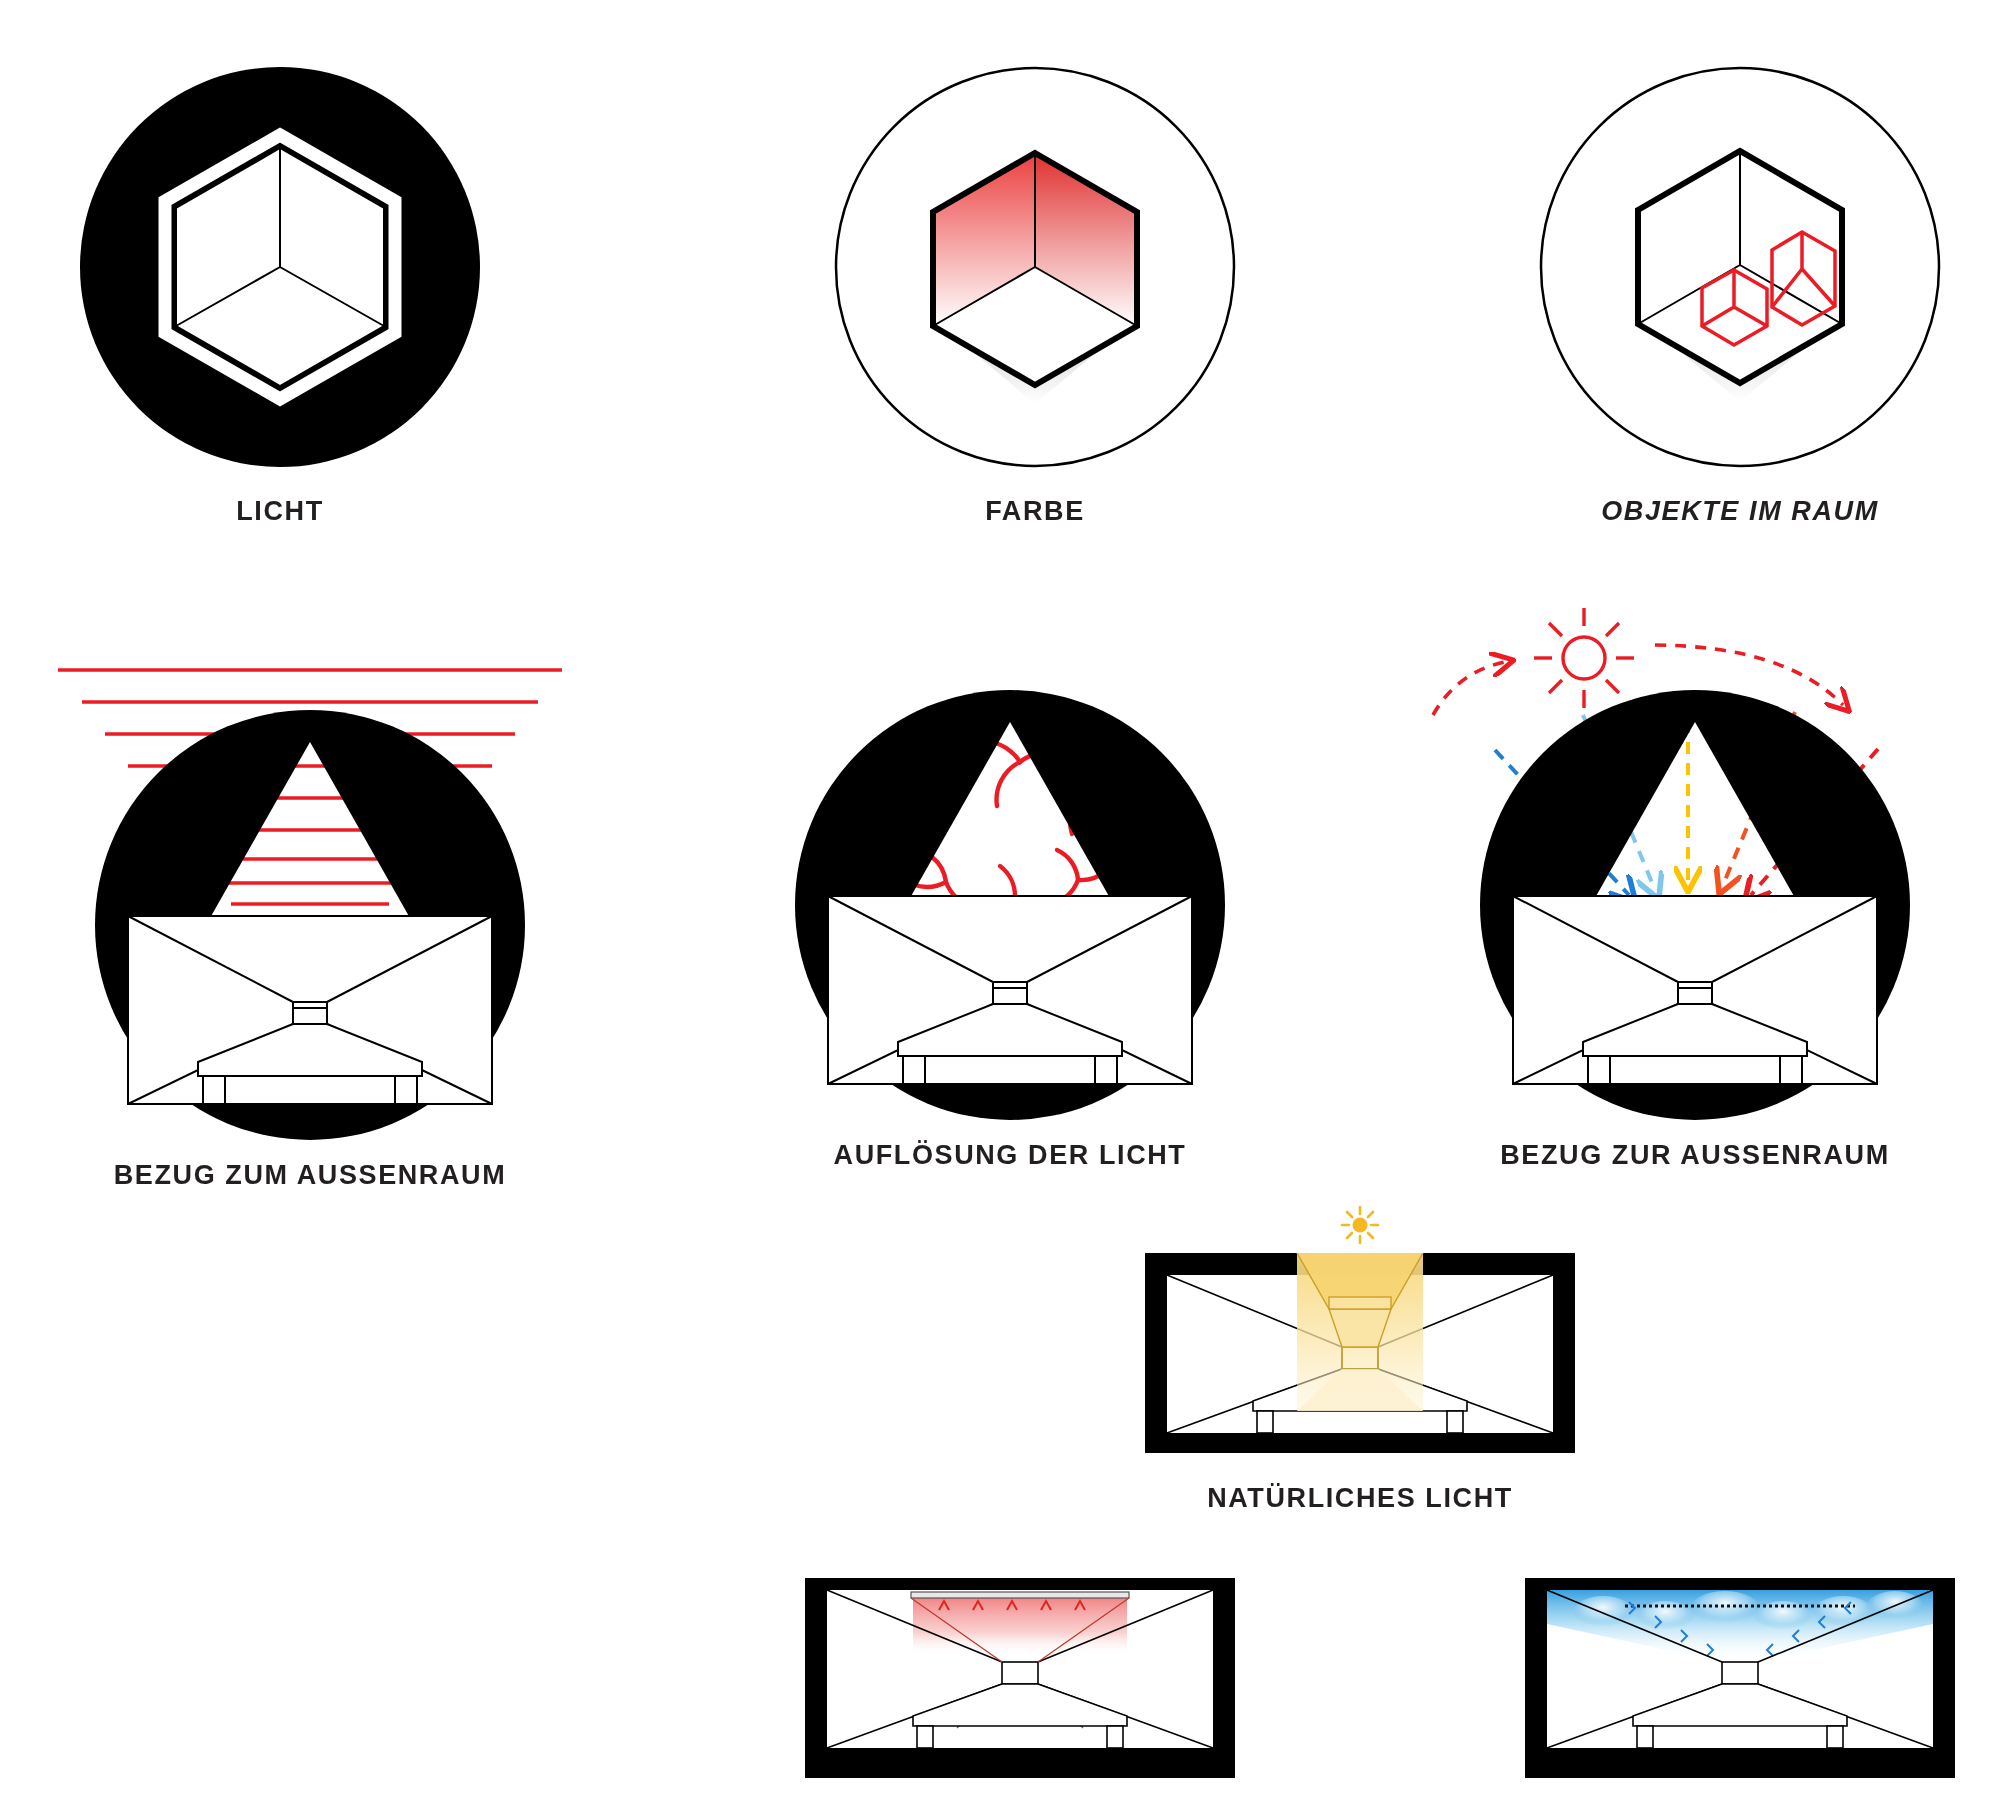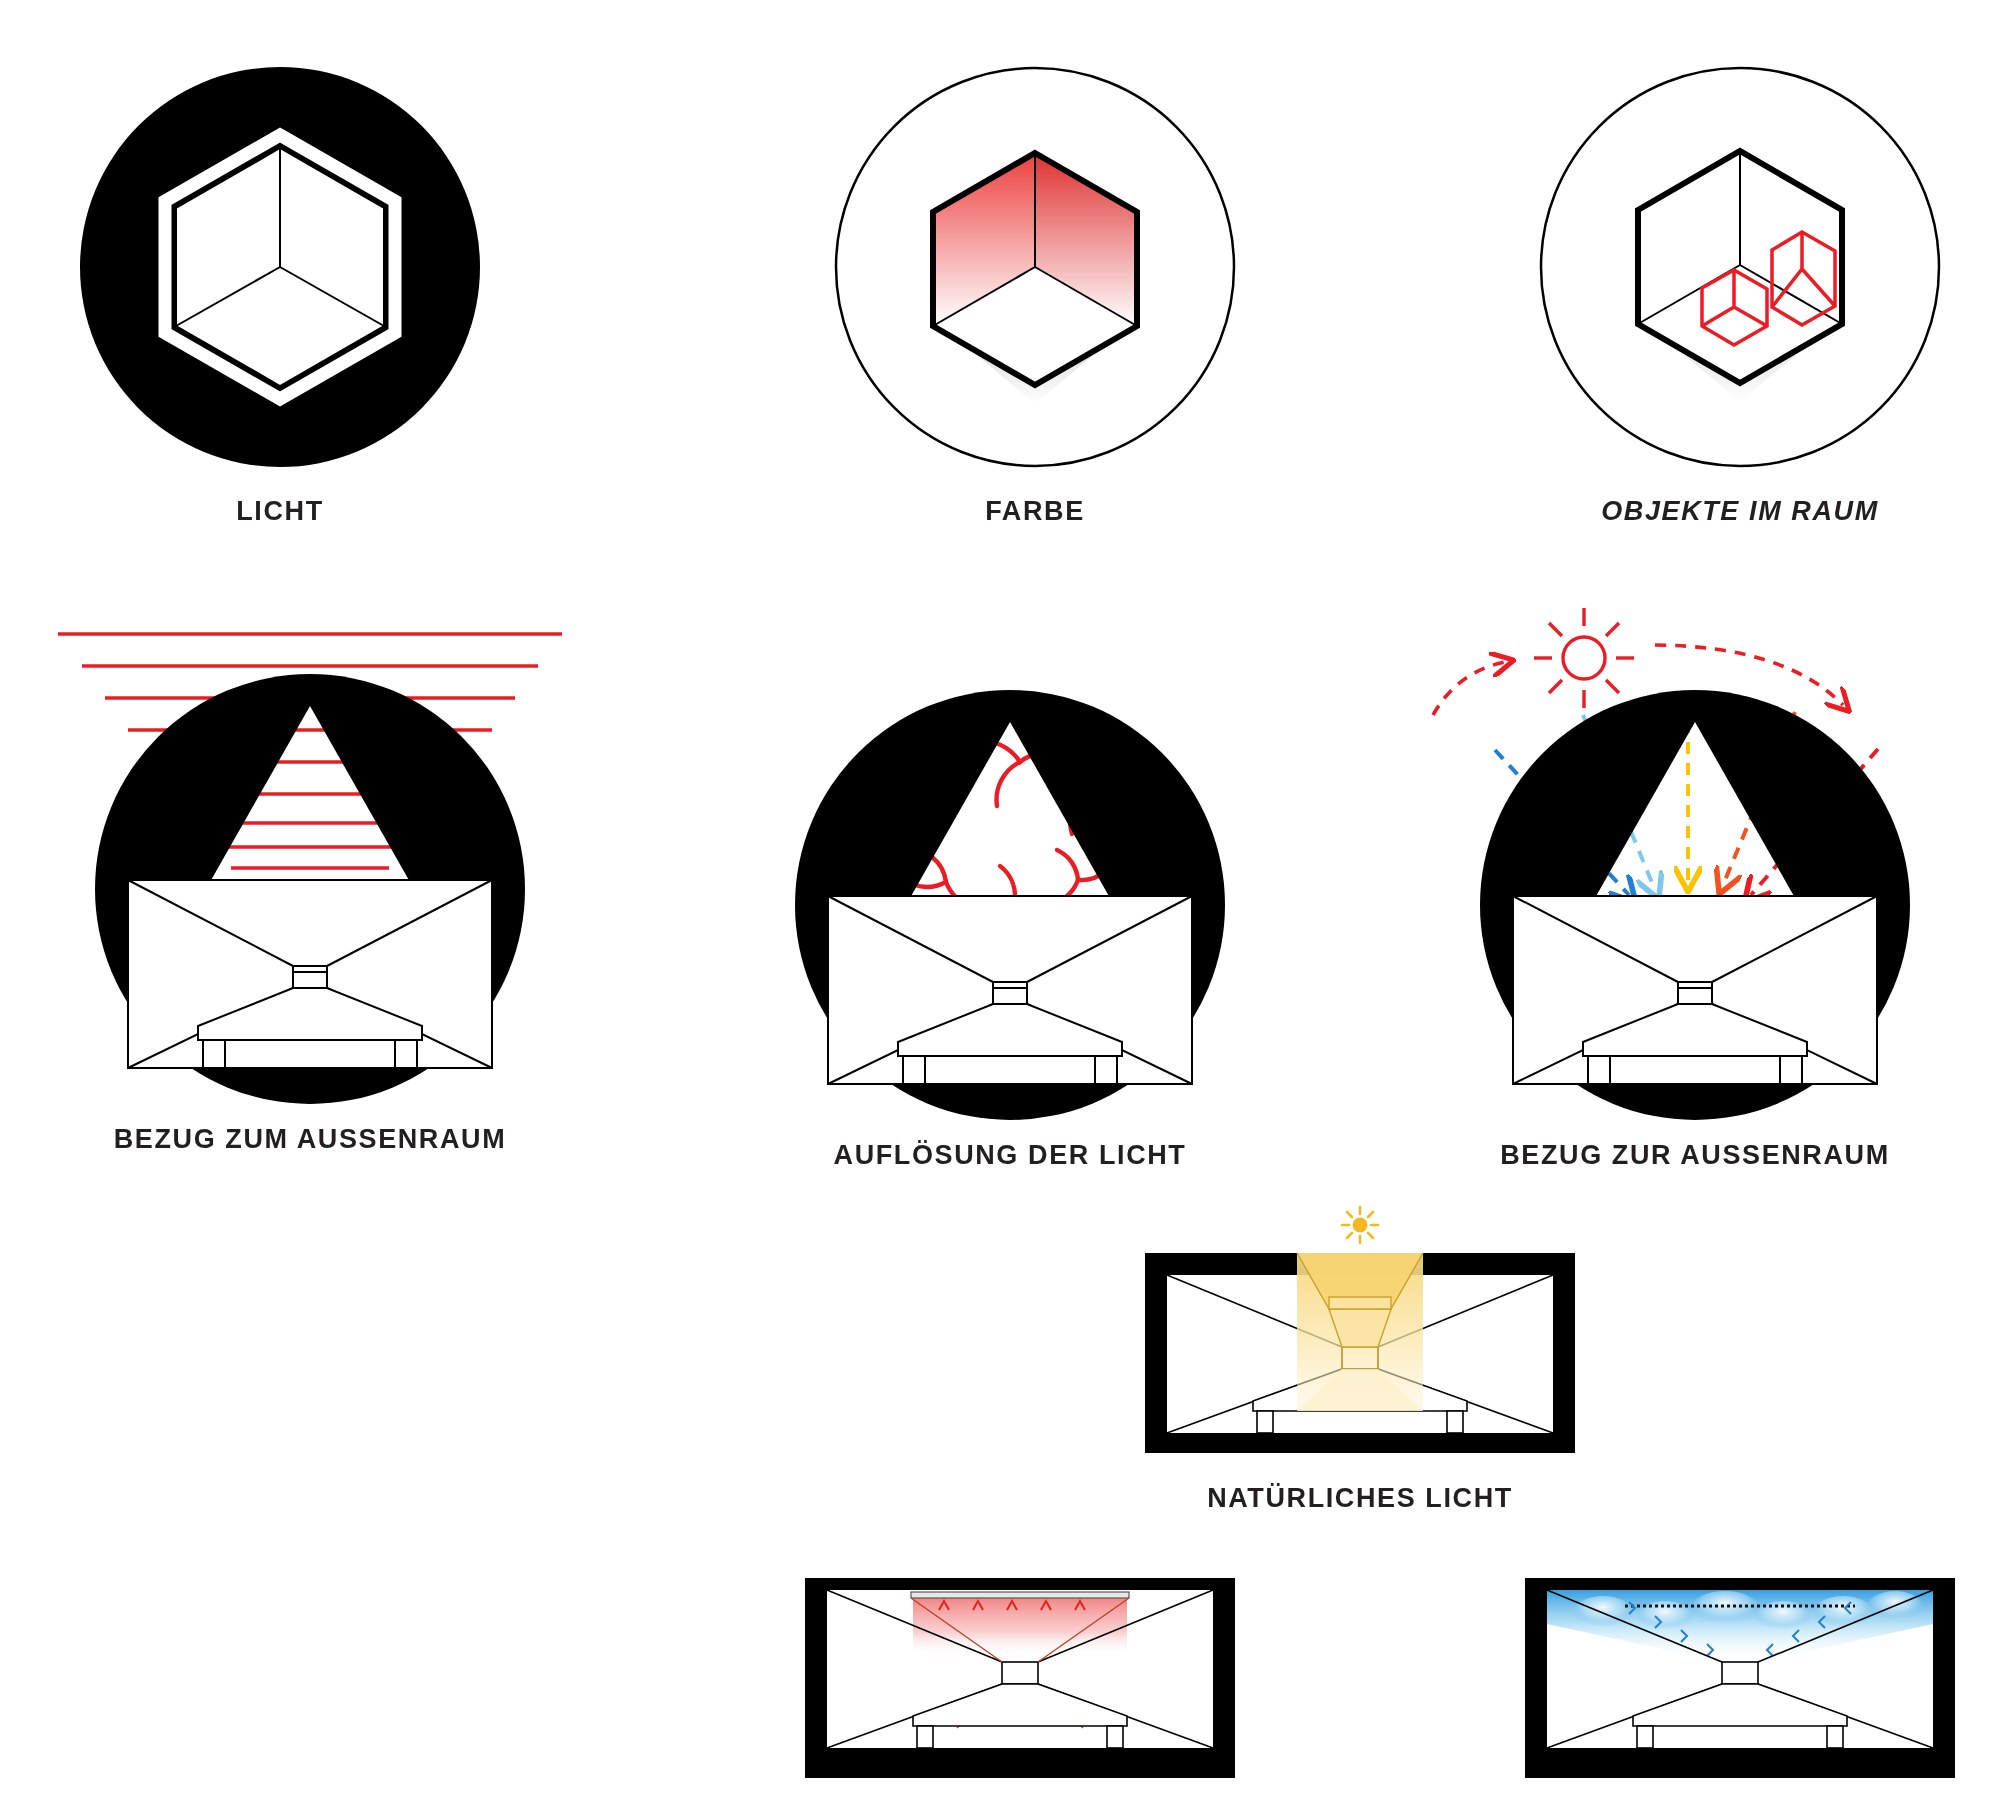--- a/index.html
+++ b/index.html
@@ -141,21 +141,21 @@
 
         <g fill="none" stroke="#ec1c24" stroke-width="3.5">
           <path d="M292 190 L322 172 L355 191 L355 246 L322 265 L292 247 Z"></path>
           <path d="M322 172 L322 209 M322 209 L292 247 M322 209 L355 246"></path>
         </g>
       </svg>
     </div>
     <div class="caption">OBJEKTE IM RAUM</div>
   </div>
 
-  <div class="cell r2" style="left:0px; top:594px;">
+  <div class="cell r2" style="left:0px; top:630px;">
     <div class="art">
       <svg viewBox="0 0 620 520" width="620" height="520" aria-hidden="true">
         <defs>
           <clipPath id="notchClipA">
             <path d="M0 0 H620 V520 H0 Z M310 86 L405 258 H215 Z" clip-rule="evenodd"></path>
           </clipPath>
           <mask id="notchMaskA">
             <rect x="0" y="0" width="620" height="520" fill="#ffffff"></rect>
             <path d="M310 112 L410 288 L210 288 Z" fill="#000000"></path>
           </mask>

